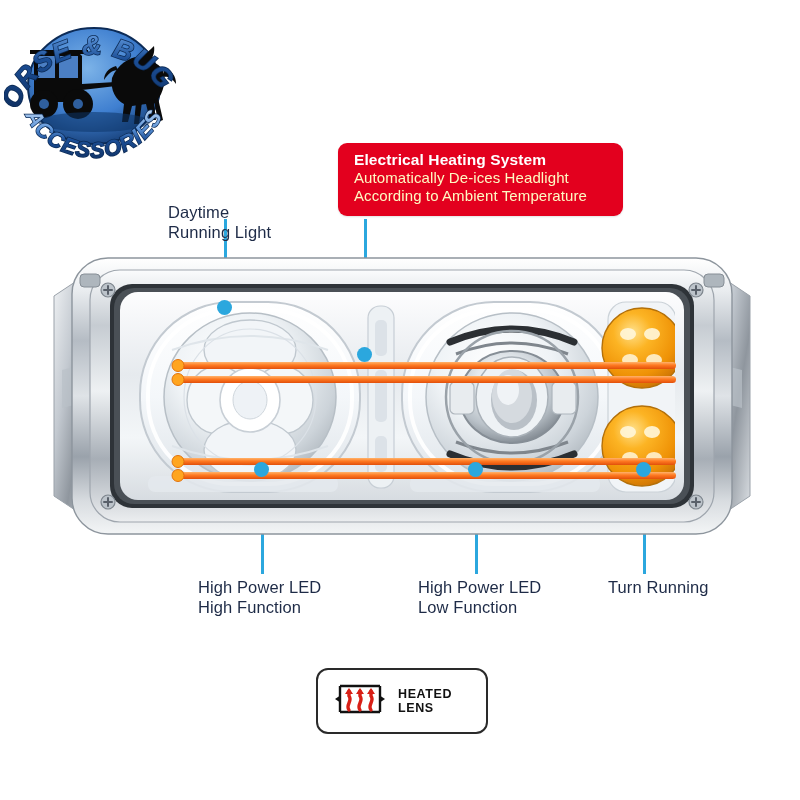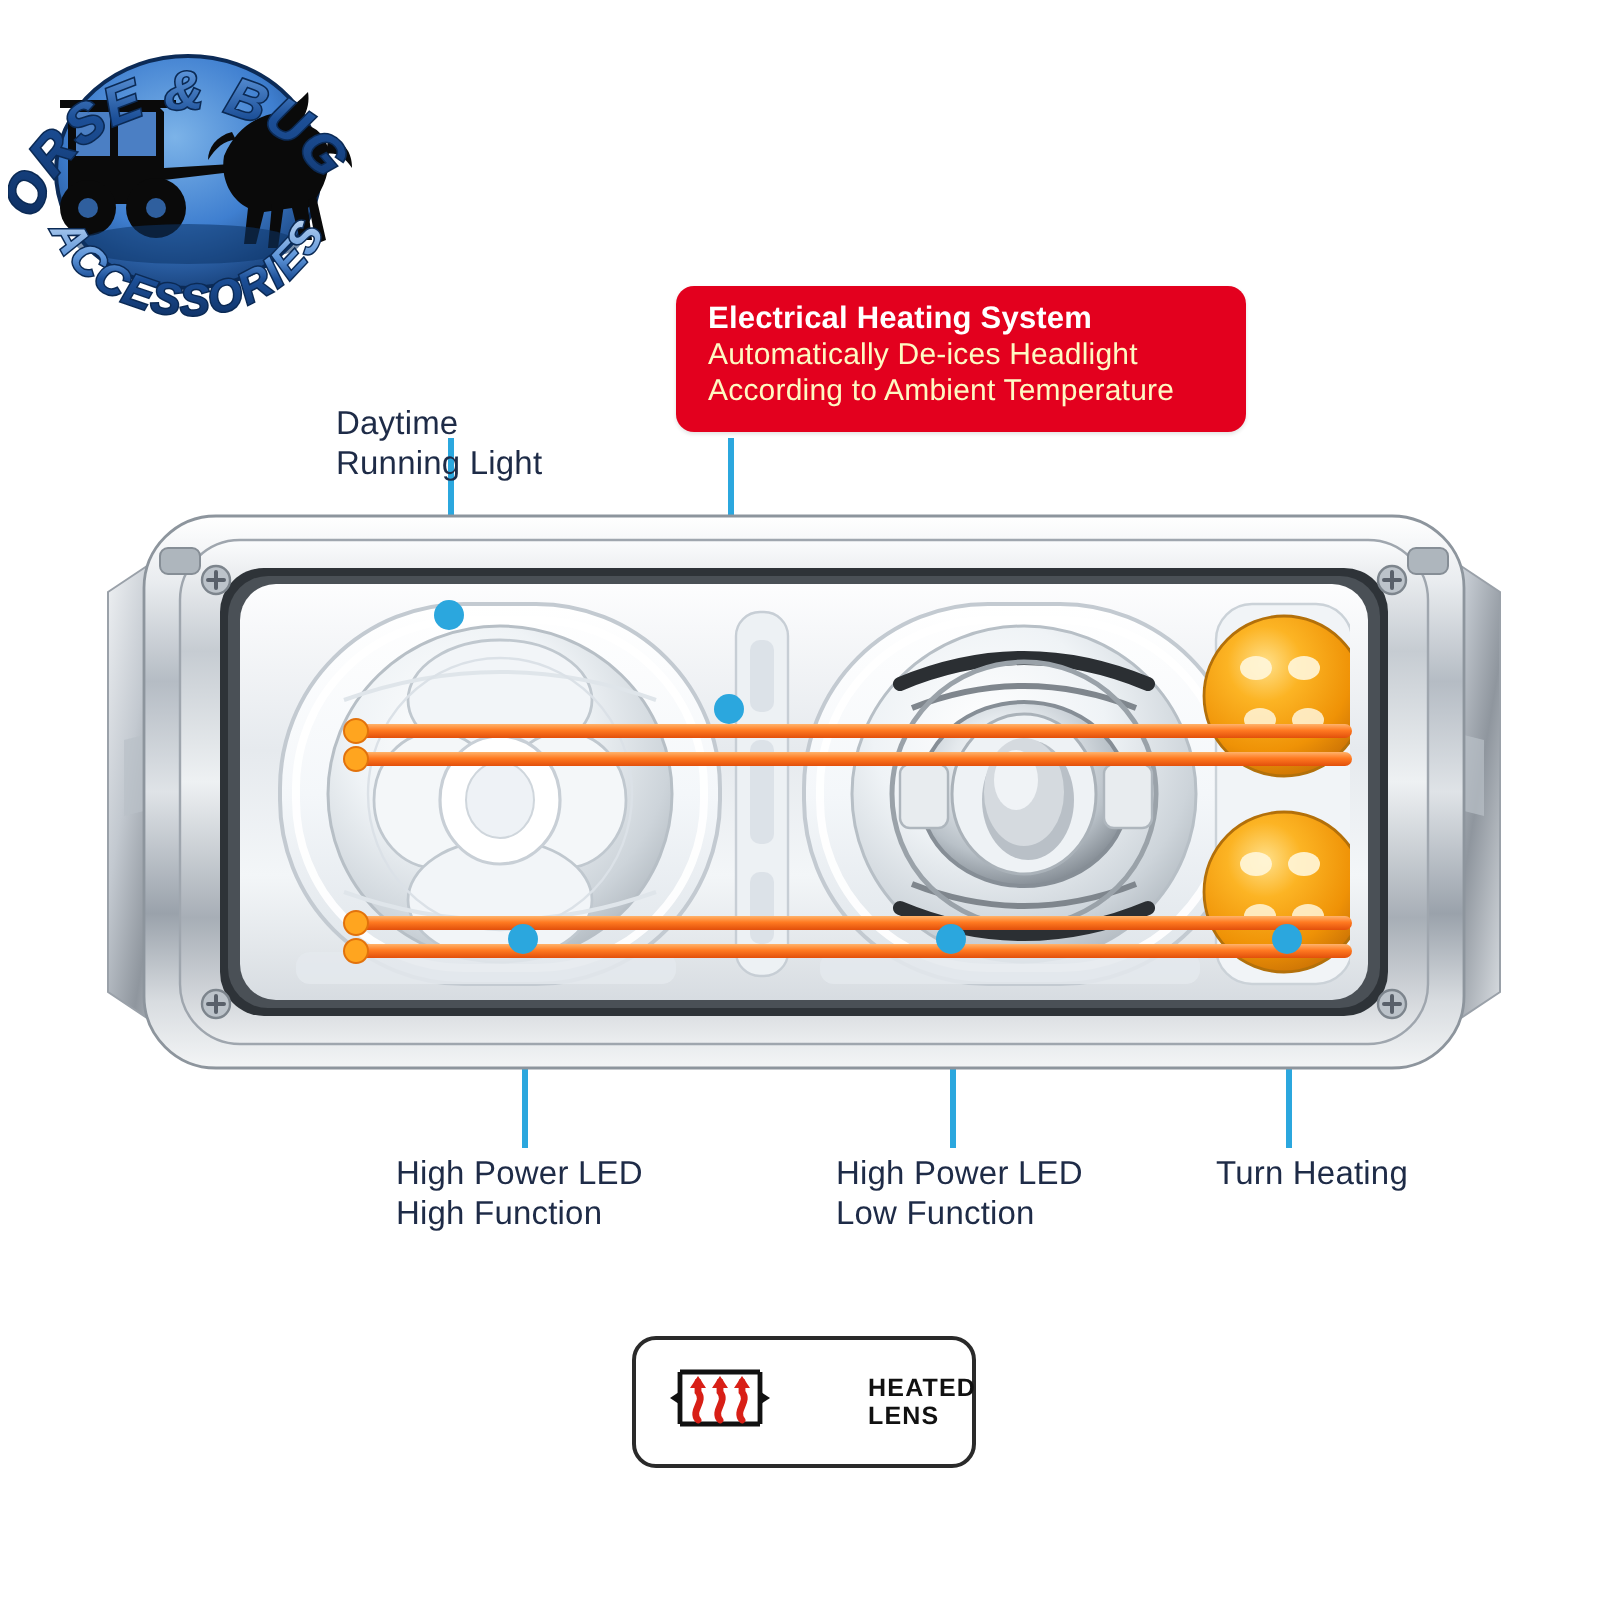--- a/index.html
+++ b/index.html
@@ -41,21 +41,21 @@
   .redbox .t2{color:#fef9c3;font-size:15px;line-height:18.4px;letter-spacing:.1px;white-space:pre-line;}
 
   
   .leader{position:absolute;background:#2ba7de;width:3px;}
   .dot{position:absolute;width:15px;height:15px;border-radius:50%;background:#2ba7de;}
 
   
   .badge{
     position:absolute;left:316px;top:668px;width:168px;height:62px;
     border:2px solid #2a2a2a;border-radius:12px;background:#fff;
-    display:flex;align-items:center;gap:36px;
+    display:flex;align-items:center;
   }
   .badge .icon{margin-left:14px;}
   .badge .btext{
     margin-left:10px;color:#111;font-size:12.5px;font-weight:bold;letter-spacing:.6px;
   }
 
   
   .headlight{position:absolute;left:52px;top:250px;width:700px;height:292px;}
   .headlight svg{display:block;}
 </style>
@@ -325,21 +325,21 @@
   <div class="dot" style="left:254px;top:462px;"></div>
   <div class="dot" style="left:468px;top:462px;"></div>
   <div class="dot" style="left:636px;top:462px;"></div>
 
   <div class="label lbl-drl">Daytime
 Running Light</div>
   <div class="label lbl-hi">High Power LED
 High Function</div>
   <div class="label lbl-lo">High Power LED
 Low Function</div>
-  <div class="label lbl-ts">Turn Heating</div>
+  <div class="label lbl-ts">Turn Running</div>
 
   <div class="badge">
     <span class="icon">
       <svg width="56" height="38" viewBox="0 0 56 38" xmlns="http://www.w3.org/2000/svg">
 
         <path d="M8,6 H48" stroke="#111" stroke-width="2.4" fill="none"></path>
         <path d="M8,6 V32 M48,6 V32" stroke="#111" stroke-width="2.4" fill="none"></path>
         <path d="M8,32 H48" stroke="#111" stroke-width="2.4" fill="none"></path>
 
         <path d="M3,19 L9,15 L9,23 Z" fill="#111"></path>

